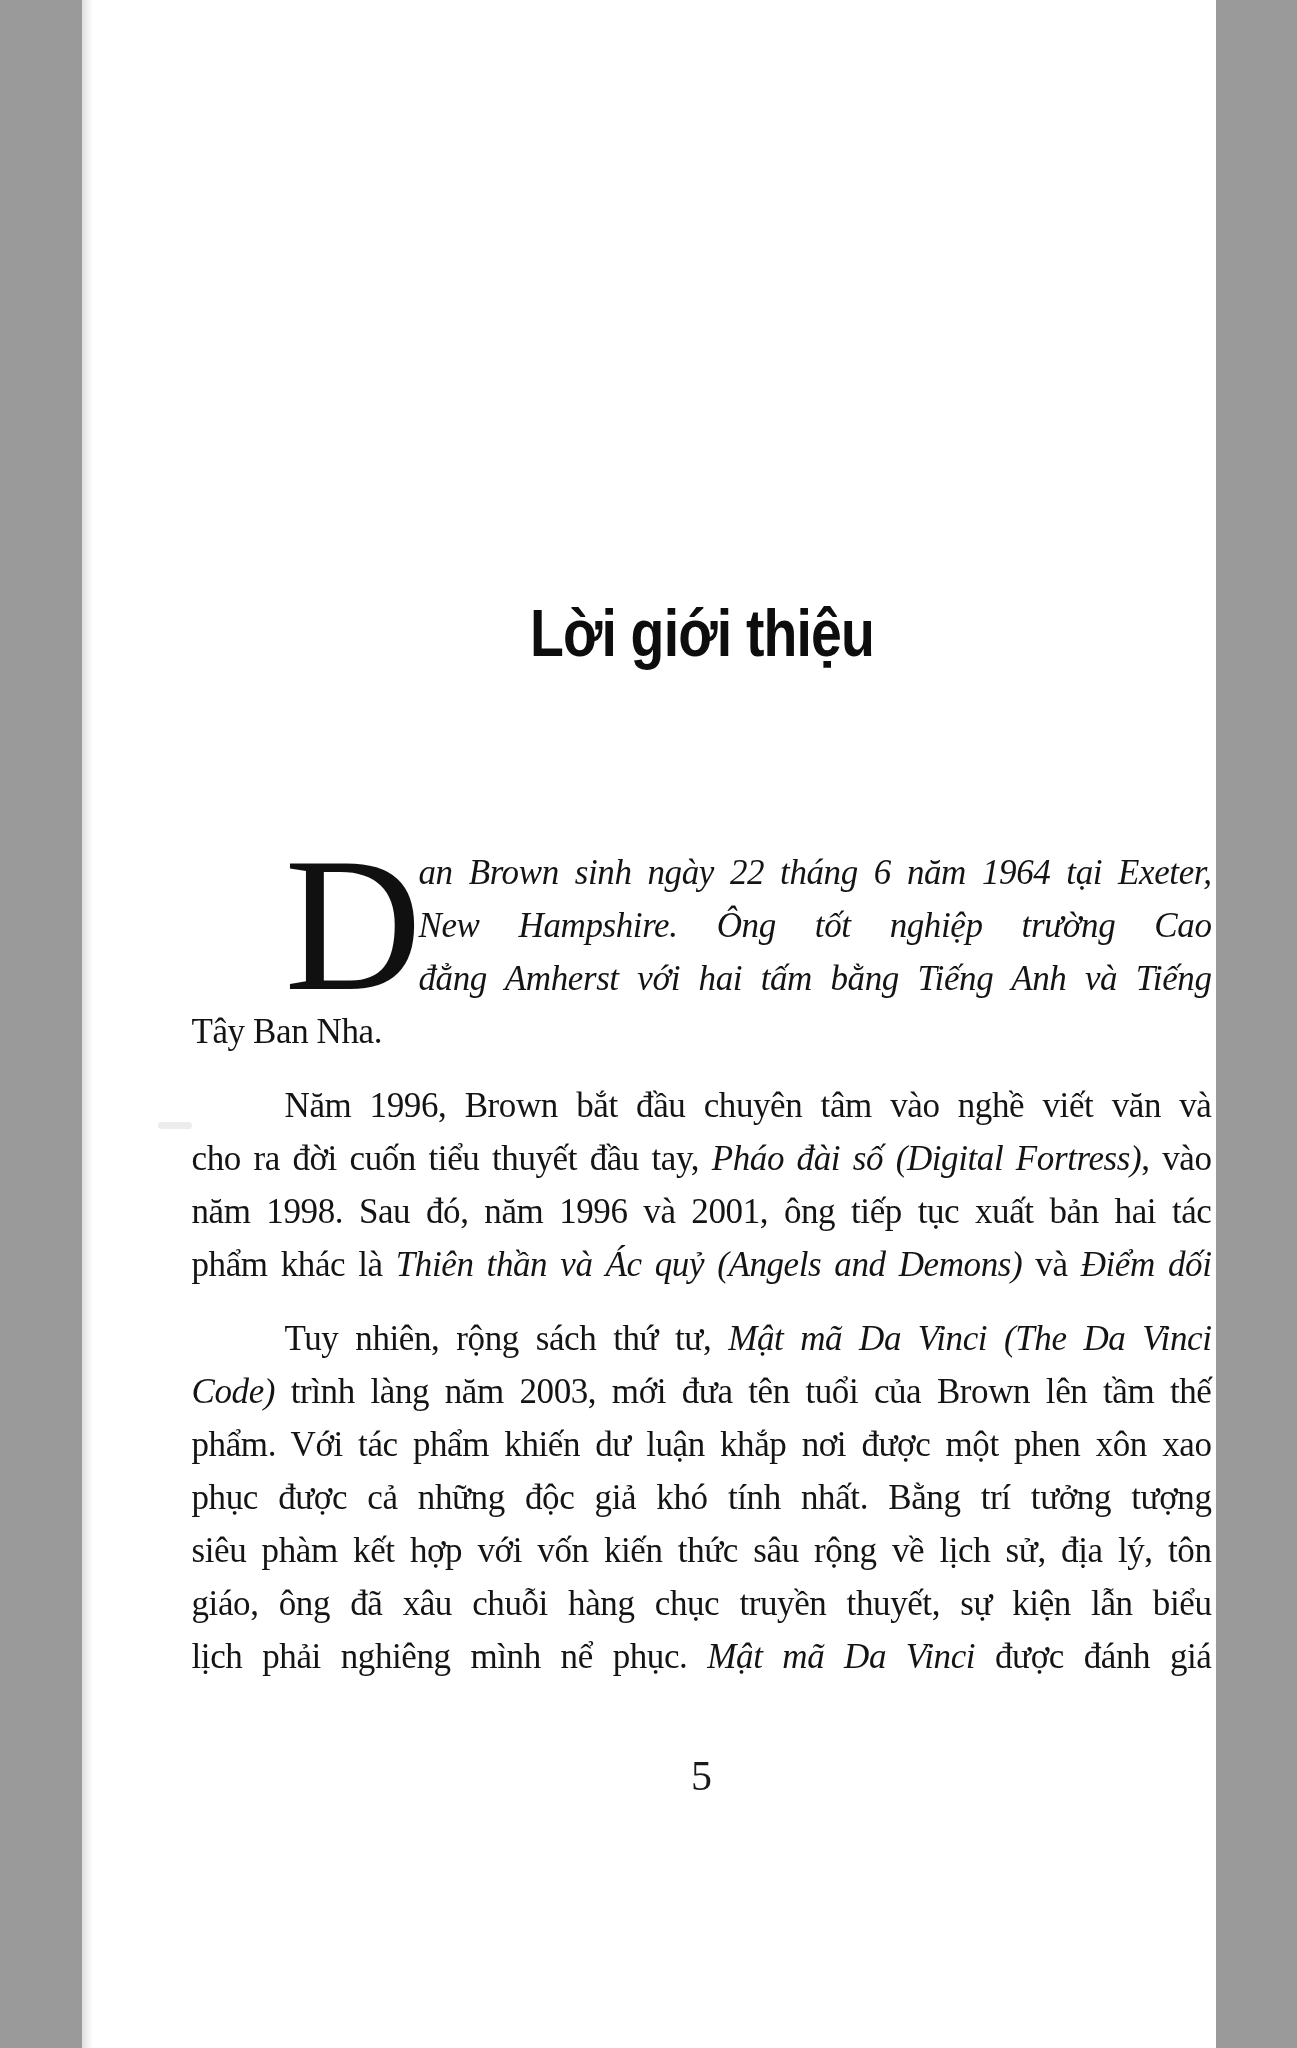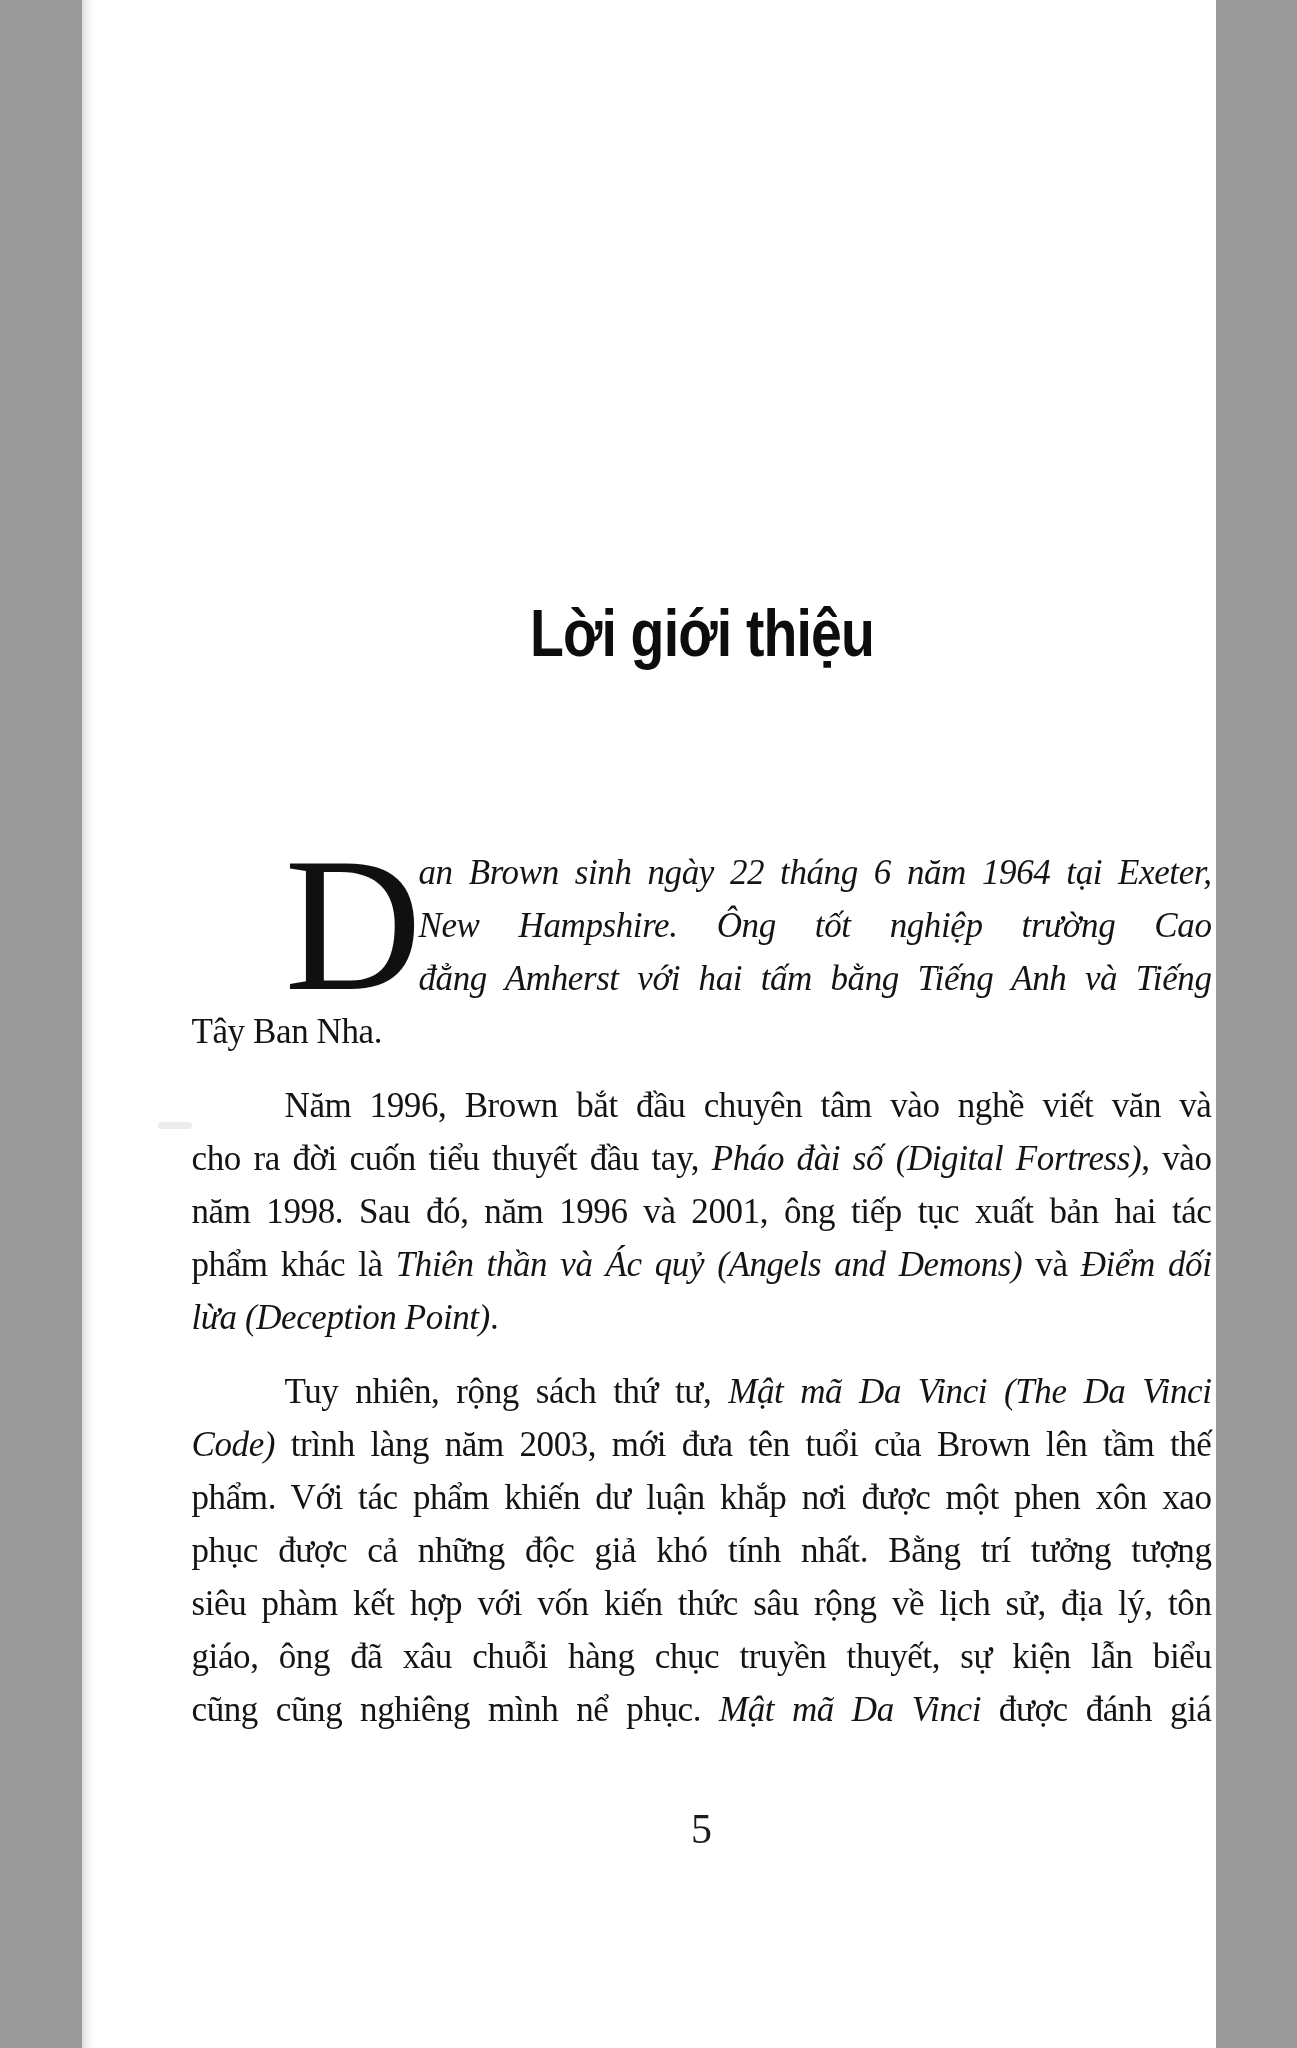--- a/index.html
+++ b/index.html
@@ -89,27 +89,26 @@
           <div class="line dc"><span>an Brown sinh ngày 22 tháng 6 năm 1964 tại Exeter,</span></div>
           <div class="line dc"><span>New Hampshire. Ông tốt nghiệp trường Cao</span></div>
           <div class="line dc"><span>đẳng Amherst với hai tấm bằng Tiếng Anh và Tiếng</span></div>
           <div class="line end"><span>Tây Ban Nha.</span></div>
         </div>
         <div class="para gap">
           <div class="line ind"><span>Năm 1996, Brown bắt đầu chuyên tâm vào nghề viết văn và</span></div>
           <div class="line"><span>cho ra đời cuốn tiểu thuyết đầu tay, </span><span class="it">Pháo đài số (Digital Fortress)</span><span>, vào</span></div>
           <div class="line"><span>năm 1998. Sau đó, năm 1996 và 2001, ông tiếp tục xuất bản hai tác</span></div>
           <div class="line"><span>phẩm khác là </span><span class="it">Thiên thần và Ác quỷ (Angels and Demons)</span><span> và </span><span class="it">Điểm dối</span></div>
-          <div class="line end"><span class="it">lừa (Deception Point)</span><span>.</span></div>
         </div>
         <div class="para gap">
           <div class="line ind"><span>Tuy nhiên, rộng sách thứ tư, </span><span class="it">Mật mã Da Vinci (The Da Vinci</span></div>
           <div class="line"><span class="it">Code)</span><span> trình làng năm 2003, mới đưa tên tuổi của Brown lên tầm thế</span></div>
           <div class="line"><span>phẩm. Với tác phẩm khiến dư luận khắp nơi được một phen xôn xao</span></div>
           <div class="line"><span>phục được cả những độc giả khó tính nhất. Bằng trí tưởng tượng</span></div>
           <div class="line"><span>siêu phàm kết hợp với vốn kiến thức sâu rộng về lịch sử, địa lý, tôn</span></div>
           <div class="line"><span>giáo, ông đã xâu chuỗi hàng chục truyền thuyết, sự kiện lẫn biểu</span></div>
-          <div class="line"><span>cũng cũng nghiêng mình nể phục. </span><span class="it">Mật mã Da Vinci</span><span> được đánh giá</span></div>
+          <div class="line"><span>lịch phải nghiêng mình nể phục. </span><span class="it">Mật mã Da Vinci</span><span> được đánh giá</span></div>
         </div>
       </div>
     <div class="page-number">5</div>
   </div>
 </div>
 
 </body></html>

